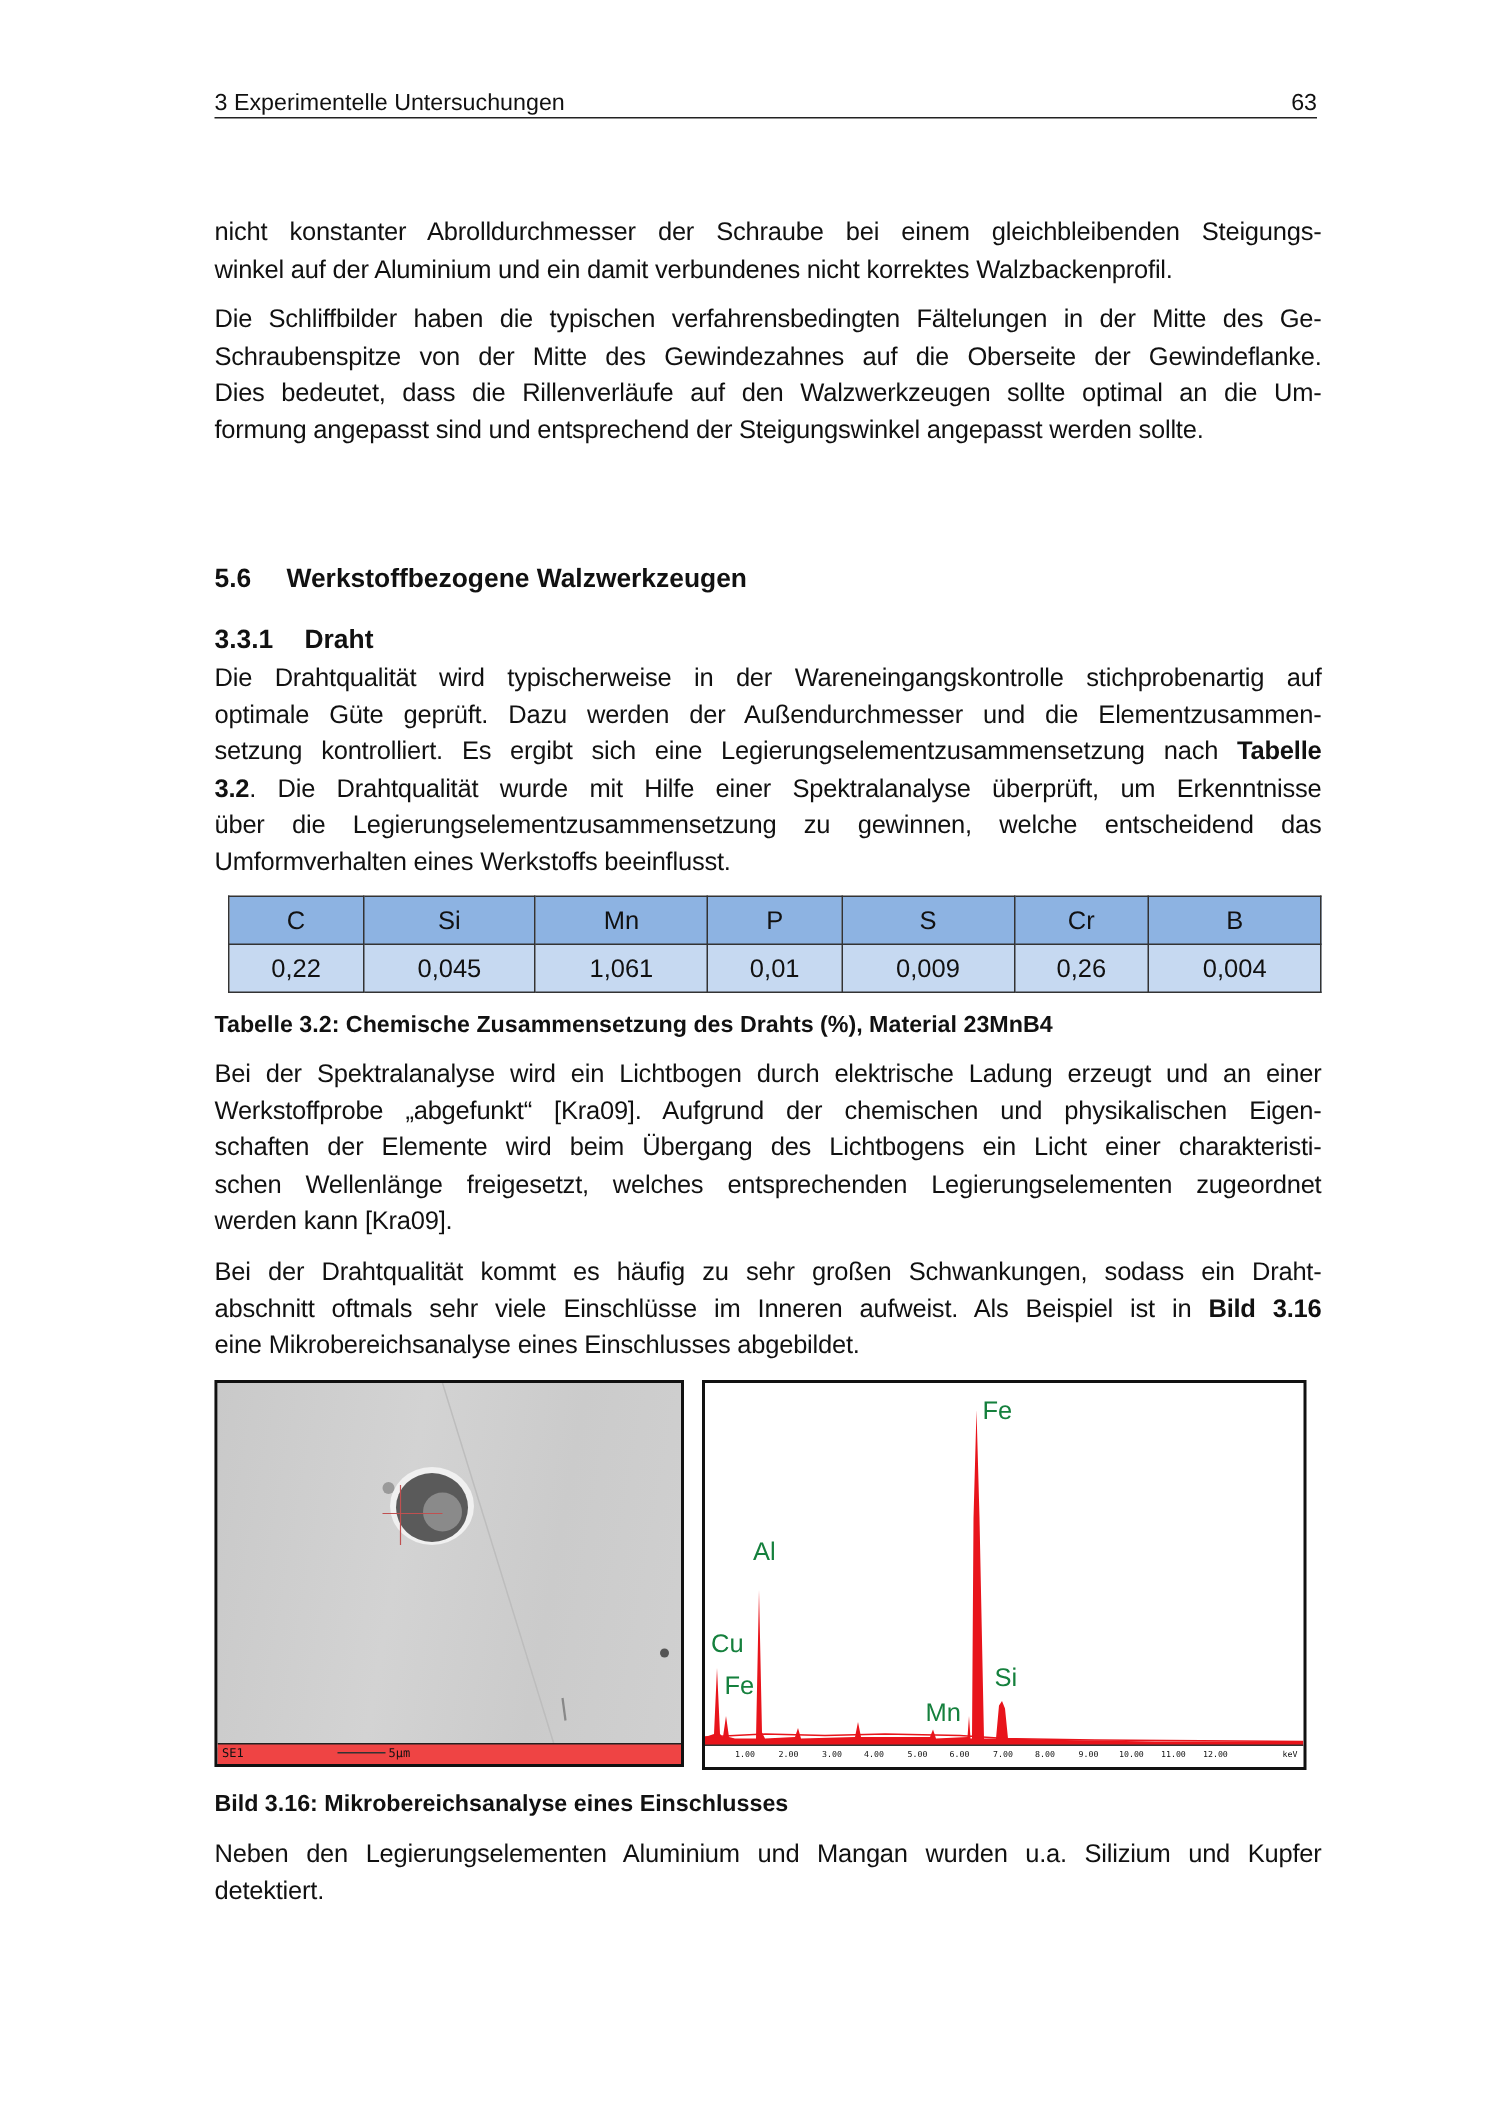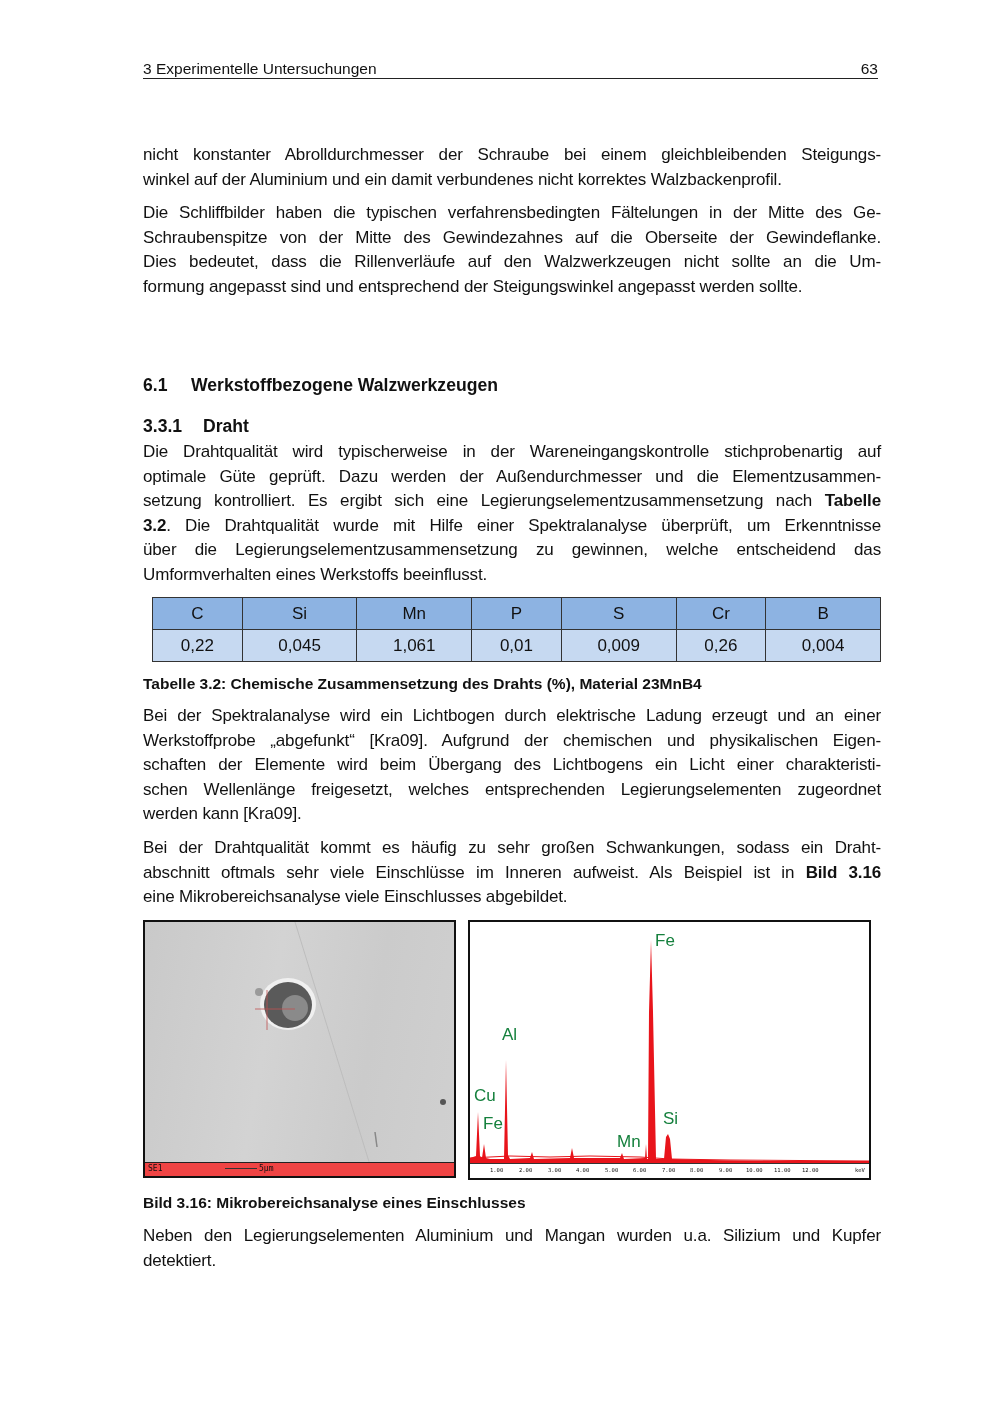--- a/index.html
+++ b/index.html
@@ -58,26 +58,26 @@
   </div>
 
   <div class="p" style="top:143px;">
     <span class="ln">nicht konstanter Abrolldurchmesser der Schraube bei einem gleichbleibenden Steigungs-</span>
     <span class="ln last">winkel auf der Aluminium und ein damit verbundenes nicht korrektes Walzbackenprofil.</span>
   </div>
 
   <div class="p" style="top:201px;">
     <span class="ln">Die Schliffbilder haben die typischen verfahrensbedingten Fältelungen in der Mitte des Ge-</span>
     <span class="ln">Schraubenspitze von der Mitte des Gewindezahnes auf die Oberseite der Gewindeflanke.</span>
-    <span class="ln">Dies bedeutet, dass die Rillenverläufe auf den Walzwerkzeugen nicht sollte an die Um-</span>
+    <span class="ln">Dies bedeutet, dass die Rillenverläufe auf den Walzwerkzeugen sollte optimal an die Um-</span>
     <span class="ln last">formung angepasst sind und entsprechend der Steigungswinkel angepasst werden sollte.</span>
   </div>
 
   <div class="h2" style="top:375px;">
-    <span class="num">6.1</span><span>Werkstoffbezogene Walzwerkzeugen</span>
+    <span class="num">5.6</span><span>Werkstoffbezogene Walzwerkzeugen</span>
   </div>
 
   <div class="h3" style="top:416px;">
     <span class="num">3.3.1</span><span>Draht</span>
   </div>
 
   <div class="p" style="top:440px;">
     <span class="ln">Die Drahtqualität wird typischerweise in der Wareneingangskontrolle stichprobenartig auf</span>
     <span class="ln">optimale Güte geprüft. Dazu werden der Außendurchmesser und die Elementzusammen-</span>
     <span class="ln"><span>setzung kontrolliert. Es ergibt sich eine Legierungselementzusammensetzung nach </span><b>Tabelle</b></span>
@@ -115,21 +115,21 @@
     <span class="ln">Bei der Spektralanalyse wird ein Lichtbogen durch elektrische Ladung erzeugt und an einer</span>
     <span class="ln">Werkstoffprobe „abgefunkt“ [Kra09]. Aufgrund der chemischen und physikalischen Eigen-</span>
     <span class="ln">schaften der Elemente wird beim Übergang des Lichtbogens ein Licht einer charakteristi-</span>
     <span class="ln">schen Wellenlänge freigesetzt, welches entsprechenden Legierungselementen zugeordnet</span>
     <span class="ln last">werden kann [Kra09].</span>
   </div>
 
   <div class="p" style="top:836px;">
     <span class="ln">Bei der Drahtqualität kommt es häufig zu sehr großen Schwankungen, sodass ein Draht-</span>
     <span class="ln"><span>abschnitt oftmals sehr viele Einschlüsse im Inneren aufweist. Als Beispiel ist in </span><b>Bild 3.16</b></span>
-    <span class="ln last">eine Mikrobereichsanalyse viele Einschlusses abgebildet.</span>
+    <span class="ln last">eine Mikrobereichsanalyse eines Einschlusses abgebildet.</span>
   </div>
 
   <div class="sem">
     <div class="img">
       <svg width="313" height="243" viewBox="0 0 313 243">
         <line x1="150" y1="0" x2="225" y2="243" stroke="#bdbdbd" stroke-width="1"></line>
         <ellipse cx="143" cy="82" rx="28" ry="26" fill="#f0f0f0"></ellipse>
         <ellipse cx="143" cy="83" rx="24" ry="23" fill="#5a5a5a"></ellipse>
         <ellipse cx="150" cy="86" rx="13" ry="13" fill="#8a8a8a"></ellipse>
         <ellipse cx="114" cy="70" rx="4" ry="4" fill="#9a9a9a"></ellipse>

